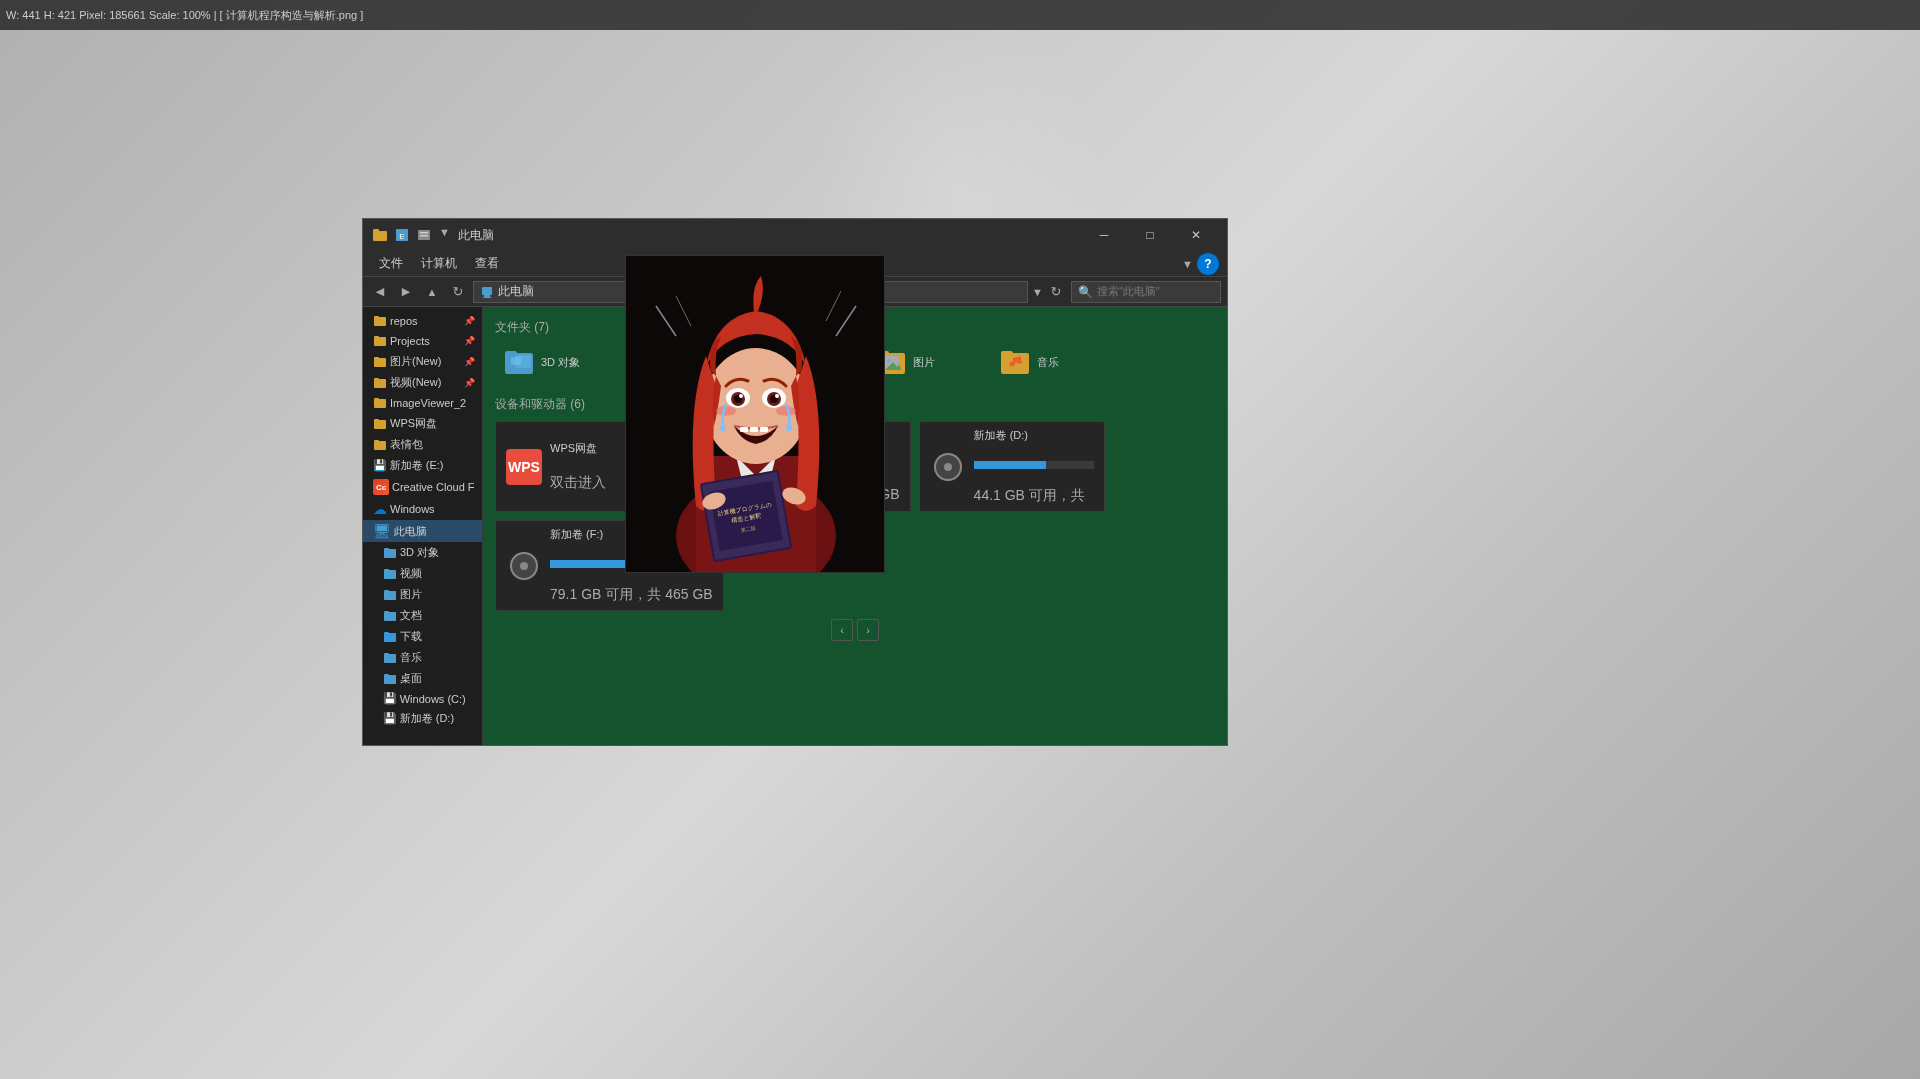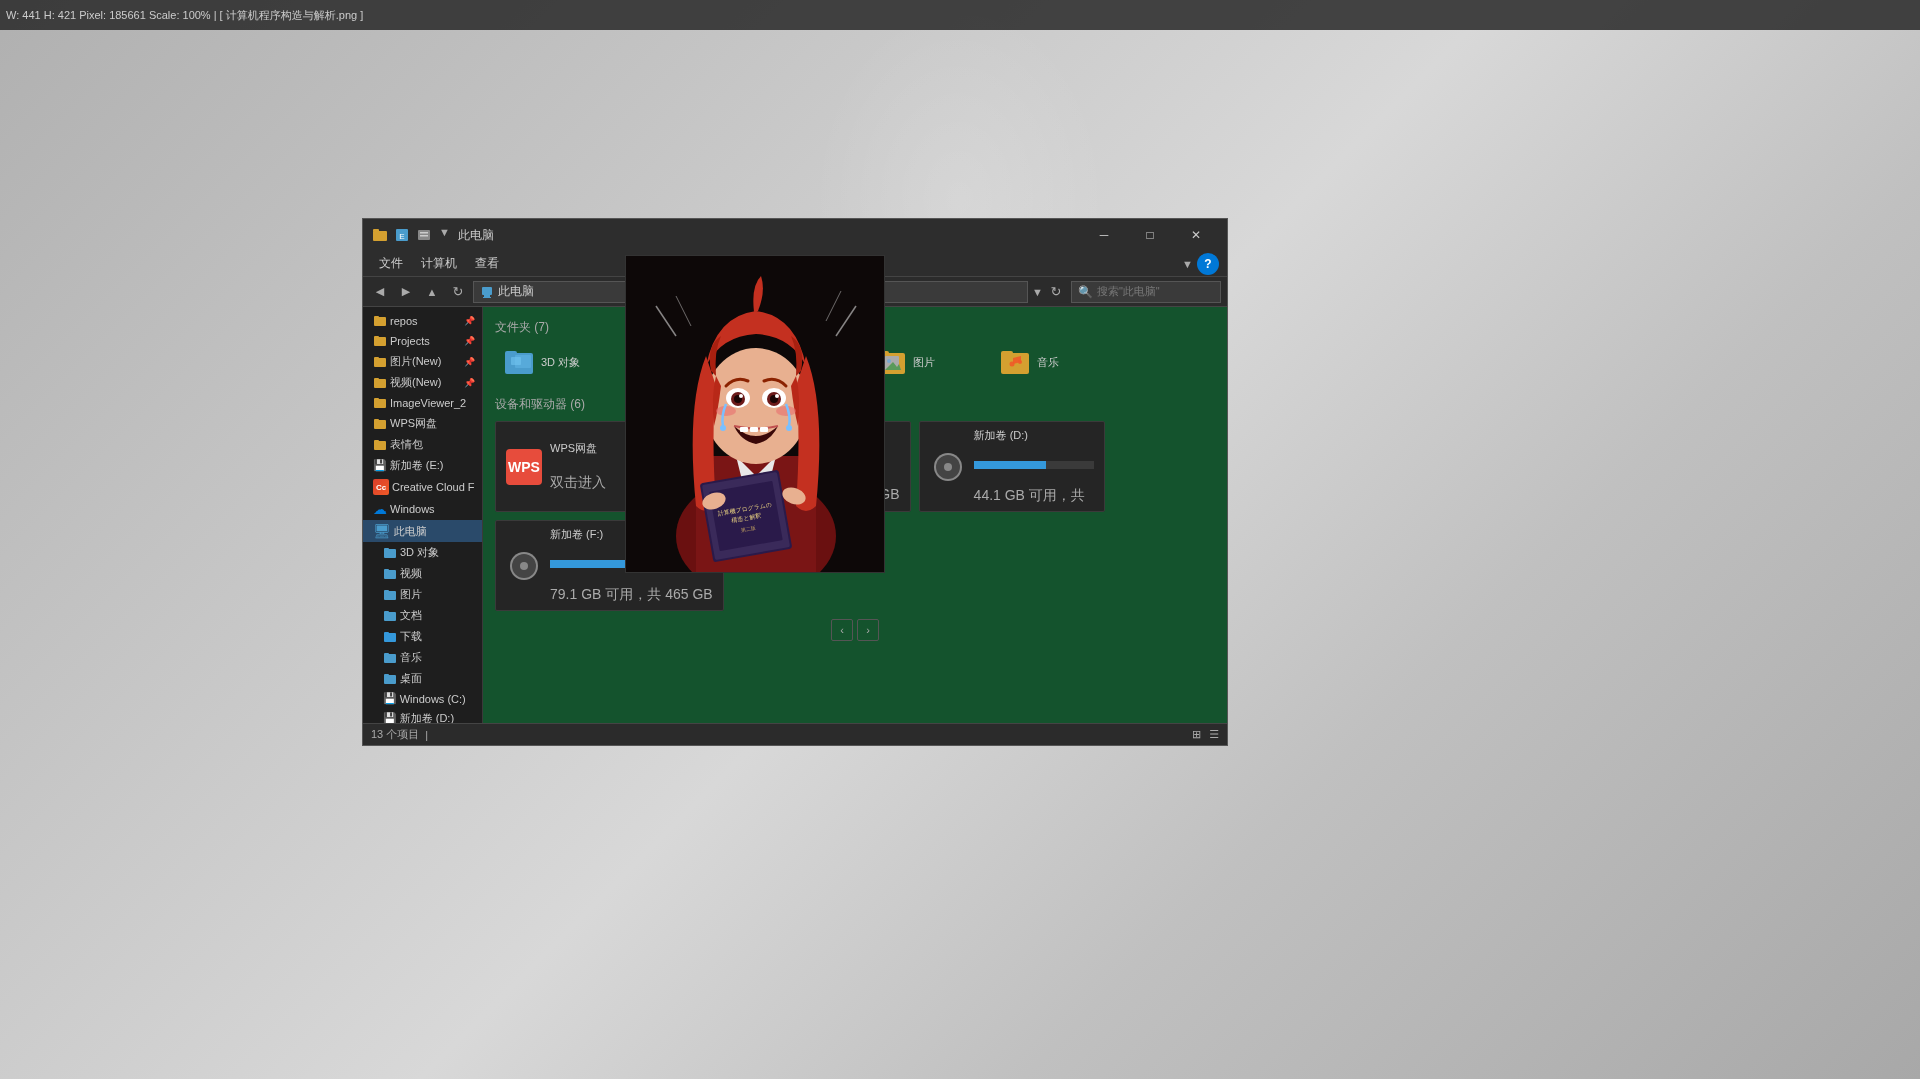--- a/index.html
+++ b/index.html
@@ -721,28 +721,20 @@
       </div>
 
       <div class="pagination">
         <div class="page-btn">‹</div>
         <div class="page-btn">›</div>
       </div>
 
     </div>
   </div>
 
-  <div class="status-bar">
-    <span>13 个项目</span>
-    <span style="margin: 0 6px;">|</span>
-    <div class="status-bar-right">
-      <span style="color:#aaa;cursor:pointer;">⊞</span>
-      <span style="color:#aaa;cursor:pointer;">☰</span>
-    </div>
-  </div>
 
 </div>
 
 <div class="anime-character">
   
   <svg width="260" height="318" viewBox="0 0 260 318" xmlns="http://www.w3.org/2000/svg">
 
     <rect width="260" height="318" fill="#0d0808"></rect>
 
     <ellipse cx="130" cy="280" rx="80" ry="60" fill="#6a1010"></ellipse>

